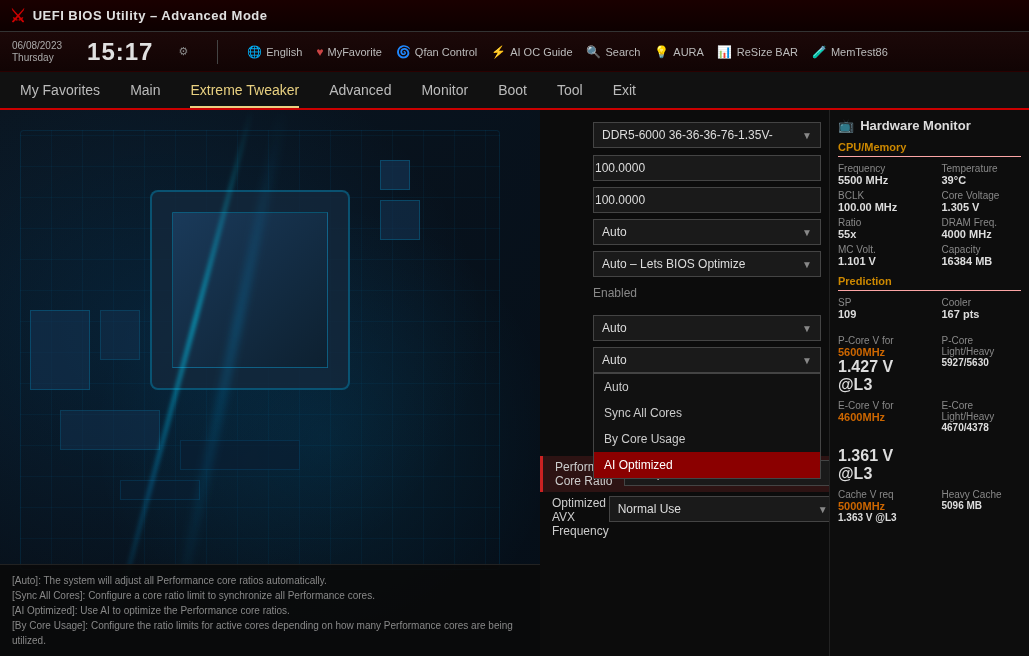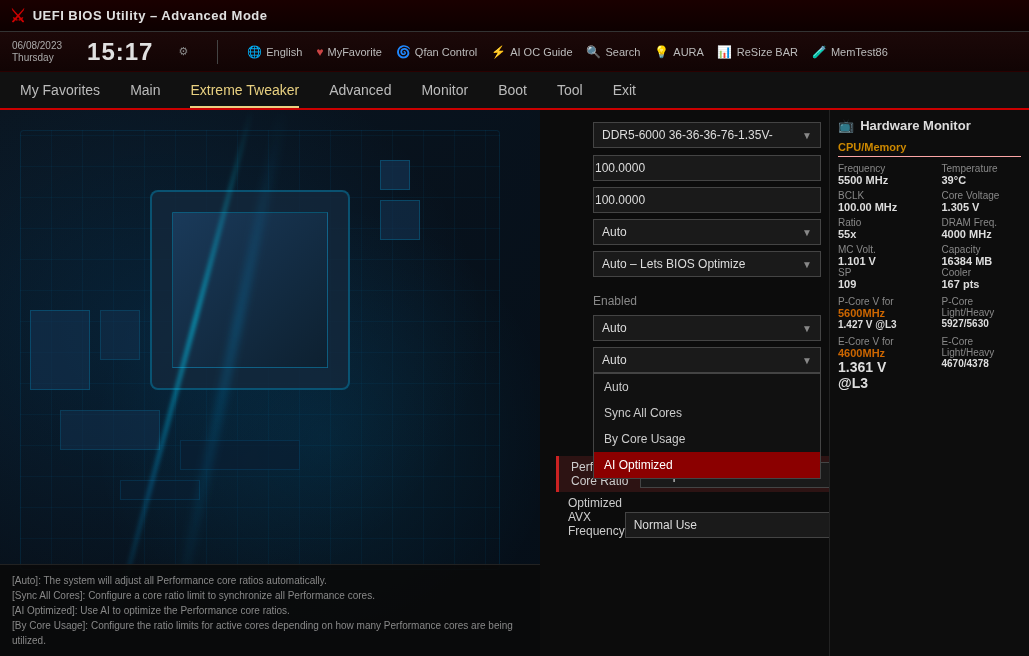--- a/index.html
+++ b/index.html
@@ -190,24 +190,23 @@
     
     .center-panel {
       flex: 1;
       background: #0c0c0c;
       padding: 8px 0;
       overflow-y: auto;
       min-width: 280px;
     }
     .setting-row {
       display: flex;
-      align-items: flex-end;
+      align-items: flex-start;
       padding: 4px 12px;
       min-height: 32px;
-      margin-left: 16px;
     }
     .setting-row.highlighted {
       background: rgba(180,50,50,0.2);
       border-left: 3px solid #cc2222;
     }
     .setting-label {
       font-size: 12px;
       color: #ccc;
       flex: 1;
     }
@@ -568,56 +567,70 @@
       <div>
         <div class="hw-cell-label">MC Volt.</div>
         <div class="hw-cell-value">1.101 V</div>
       </div>
       <div>
         <div class="hw-cell-label">Capacity</div>
         <div class="hw-cell-value">16384 MB</div>
       </div>
     </div>
 
-
-    <div class="hw-grid" style="margin-bottom:6px;">
+    <div class="hw-section-title">Prediction</div>
+
+    <div class="hw-grid" style="margin-bottom:15px;">
       <div>
         <div class="hw-cell-label">SP</div>
         <div class="hw-cell-value">109</div>
       </div>
       <div>
         <div class="hw-cell-label">Cooler</div>
         <div class="hw-cell-value">167 pts</div>
       </div>
     </div>
 
     <div class="prediction-item">
       <div class="hw-grid">
         <div>
           <div class="hw-cell-label">P-Core V for</div>
           <div class="hw-cell-value hw-highlight">5600MHz</div>
-          <div class="hw-cell-value" style="font-size:10px;">1.427 V @L3</div>
+          <div class="hw-cell-value" style="font-size:16px;">1.427 V @L3</div>
         </div>
         <div>
           <div class="hw-cell-label">P-Core</div>
           <div class="hw-cell-label">Light/Heavy</div>
           <div class="hw-cell-value" style="font-size:10px;">5927/5630</div>
         </div>
       </div>
     </div>
 
     <div class="prediction-item">
       <div class="hw-grid">
         <div>
           <div class="hw-cell-label">E-Core V for</div>
           <div class="hw-cell-value hw-highlight">4600MHz</div>
-          <div class="hw-cell-value" style="font-size:14px;">1.361 V @L3</div>
+          <div class="hw-cell-value" style="font-size:16px;margin-top:24px;">1.361 V @L3</div>
         </div>
         <div>
           <div class="hw-cell-label">E-Core</div>
           <div class="hw-cell-label">Light/Heavy</div>
           <div class="hw-cell-value" style="font-size:10px;">4670/4378</div>
         </div>
       </div>
     </div>
 
+    <div class="prediction-item">
+      <div class="hw-grid">
+        <div>
+          <div class="hw-cell-label">Cache V req</div>
+          <div class="hw-cell-value hw-highlight">5000MHz</div>
+          <div class="hw-cell-value" style="font-size:10px;">1.363 V @L3</div>
+        </div>
+        <div>
+          <div class="hw-cell-label">Heavy Cache</div>
+          <div class="hw-cell-value" style="font-size:10px;">5096 MB</div>
+        </div>
+      </div>
+    </div>
   </div>
 </div>
 
 </body></html>

